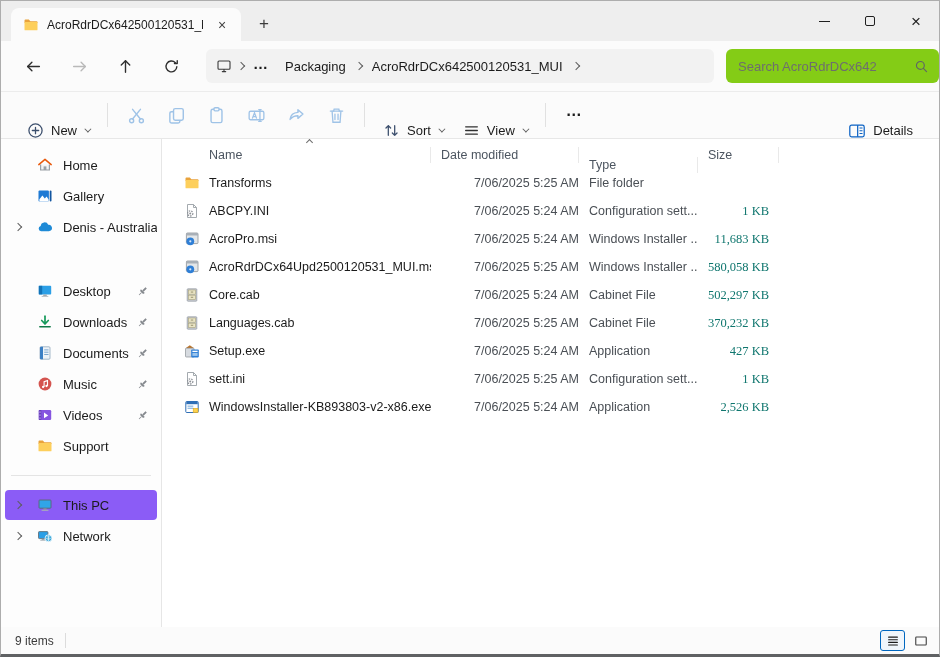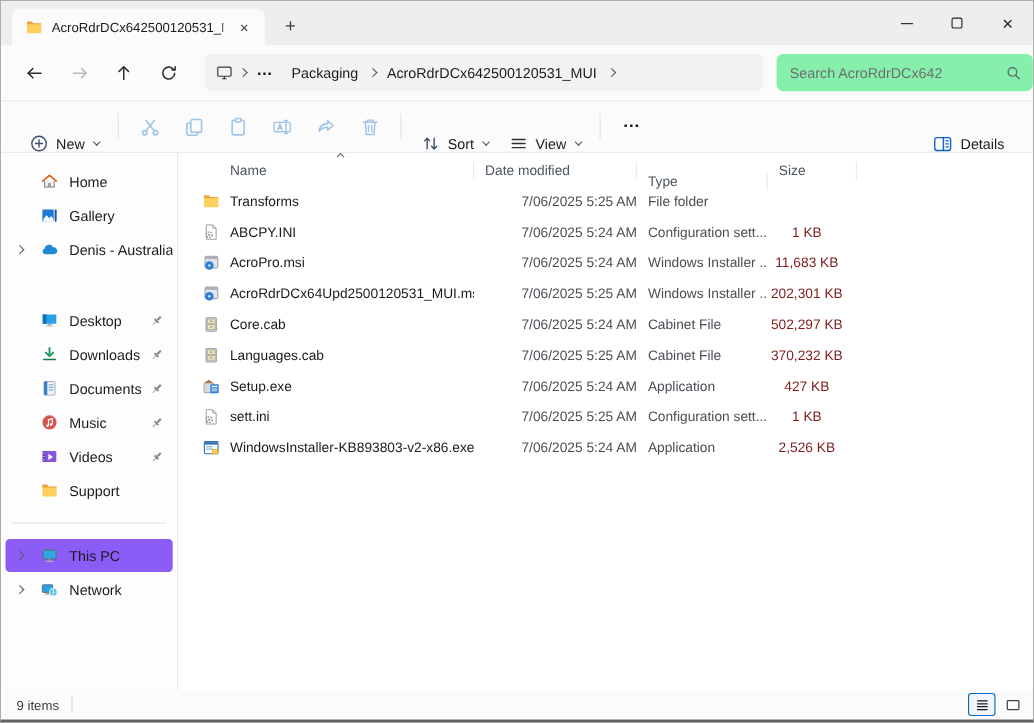--- a/index.html
+++ b/index.html
@@ -26,22 +26,22 @@
   
   .navbar { height:50px; background:#fbfbfb; display:flex; align-items:center; flex:0 0 auto; padding-left:16px; }
   .nav-btn { width:36px; height:36px; display:flex; align-items:center; justify-content:center; border-radius:4px; margin-right:12px; }
   .crumb-bar { height:34px; background:#f2f2f2; border-radius:6px; flex:0 0 508px; margin-left:6px;
                display:flex; align-items:center; padding:0 10px; gap:2px; }
   .crumb-item { font-size:13px; color:#1b1b1b; padding:4px 8px; border-radius:4px; white-space:nowrap; }
   .crumb-dots { font-size:15px; font-weight:bold; color:#1b1b1b; padding:0 7px; transform:translateY(-3px); }
   .chev { width:6px; height:6px; border-right:1.3px solid #5d5d5d; border-bottom:1.3px solid #5d5d5d; display:inline-block; }
   .chev.right { transform:rotate(-45deg); }
   .chev.down  { transform:rotate(45deg) translateY(-2px); width:5px; height:5px; }
-  .search-box { height:34px; background:#86efac; border-radius:6px; flex:0 0 198px; margin-left:12px;
-                display:flex; align-items:center; padding:0 10px 0 12px;gap:20px; }
+  .search-box { height:34px; background:#84cc16; border-radius:6px; flex:0 0 198px; margin-left:12px;
+                display:flex; align-items:center; padding:0 10px 0 12px; }
   .search-box input { flex:1; border:none; outline:none; background:transparent; font-size:13px; color:#1b1b1b;
                       font-family:inherit; min-width:0; }
   .search-box input::placeholder { color:#6e6e6e; opacity:1; }
   
   .toolbar { height:48px; background:#fbfbfb; border-top:1px solid #ececec; border-bottom:1px solid #e7e7e7;
              display:flex; align-items:center; flex:0 0 auto; padding:0 16px; }
   .tb-btn { display:flex; align-items:center; gap:7px; padding:7px 10px; border-radius:4px; font-size:13px; color:#1b1b1b;margin-top:31px; }
   .tb-icon-btn { width:40px; height:34px; display:flex; align-items:center; justify-content:center; border-radius:4px; }
   .tb-divider { width:1px; height:24px; background:#e1e1e1; margin:0 8px; }
   .tb-spacer { flex:1; }
@@ -67,21 +67,21 @@
   .hcell.type { width:119px; padding-left:10px;margin-top:20px; }
   .hcell.size { width:81px;  padding-left:10px; }
   .sort-caret { position:absolute; left:145px; top:-1px; width:5px; height:5px;
                 border-left:1.3px solid #707070; border-top:1.3px solid #707070; transform:rotate(45deg); }
   .file-row { display:flex; height:28px; align-items:center; font-size:12.5px; }
   .fcell { white-space:nowrap; overflow:hidden; }
   .fcell.name { width:269px; display:flex; align-items:center; gap:9px; padding-left:22px; color:#1b1b1b; }
   .fcell.name .ficon { width:16px; height:16px; flex:0 0 16px; }
   .fcell.date { width:148px; padding-left:10px; color:#4a4f55;text-align:right; }
   .fcell.type { width:119px; padding-left:10px; color:#4a4f55; }
-  .fcell.size { width:81px; padding-right:10px; color:#7f1d1d; text-align:center; }
+  .fcell.size { width:81px; padding-right:10px; color:#0f766e; text-align:right;font-family:Liberation Serif, serif; }
   
   .statusbar { height:27px; flex:0 0 auto; background:#fbfbfb; display:flex; align-items:center; padding:0 6px 0 14px; }
   .status-count { font-size:12px; color:#3b3b3b; }
   .status-sep { width:1px; height:15px; background:#dcdcdc; margin-left:11px; }
   .status-spacer { flex:1; }
   .view-toggle { width:25px; height:21px; display:flex; align-items:center; justify-content:center; border-radius:3px; margin-left:3px; }
   .view-toggle.active { border:1px solid #0067c0; background:#f0f6fc; }
   svg { display:block; }
 </style>
 </head>
@@ -511,21 +511,21 @@
                   <rect x="2.4" y="2" width="11.6" height="10.6" rx="1" fill="#e3e6e8" stroke="#8b9096" stroke-width="0.8"></rect>
                   <rect x="2.4" y="2" width="11.6" height="2.5" fill="#a9b0b7"></rect>
                   <circle cx="6.3" cy="10.3" r="3.9" fill="#2f7fd6"></circle>
                   <circle cx="6.3" cy="10.3" r="1.1" fill="#d9e8f8"></circle>
                 </svg>
               </span>
               <span>AcroRdrDCx64Upd2500120531_MUI.msp</span>
             </div>
             <div class="fcell date">7/06/2025 5:25 AM</div>
             <div class="fcell type">Windows Installer ...</div>
-            <div class="fcell size">202,301 KB</div>
+            <div class="fcell size">580,058 KB</div>
           </div>
           <div class="file-row">
             <div class="fcell name">
               <span class="ficon">
                 <svg width="16" height="16" viewBox="0 0 16 16">
                   <rect x="3.2" y="1.8" width="9.6" height="12.4" rx="0.7" fill="#c8cdd2" stroke="#9096a0" stroke-width="0.7"></rect>
                   <rect x="4.4" y="3" width="7.2" height="4.2" fill="#e9e4c4" stroke="#a9a27d" stroke-width="0.6"></rect>
                   <rect x="4.4" y="8.2" width="7.2" height="4.2" fill="#e9e4c4" stroke="#a9a27d" stroke-width="0.6"></rect>
                   <rect x="6.8" y="4.6" width="2.4" height="0.9" fill="#8f8a66"></rect>
                   <rect x="6.8" y="9.8" width="2.4" height="0.9" fill="#8f8a66"></rect>

